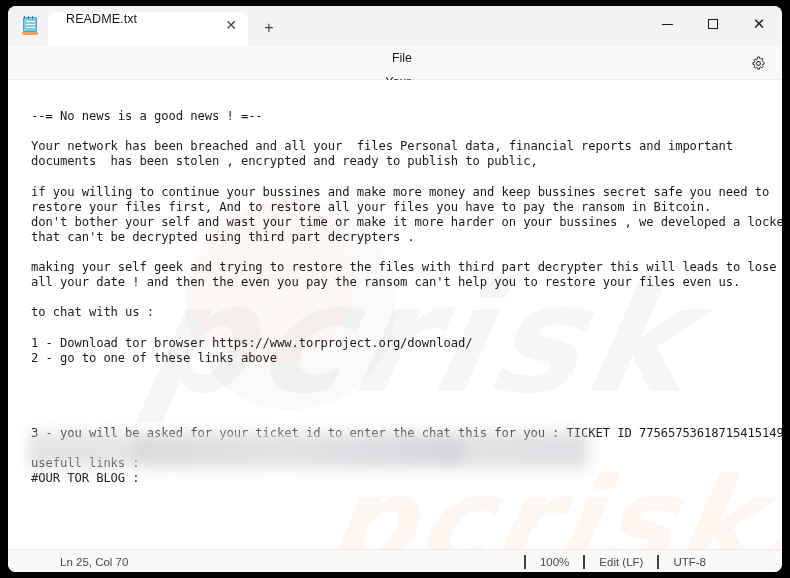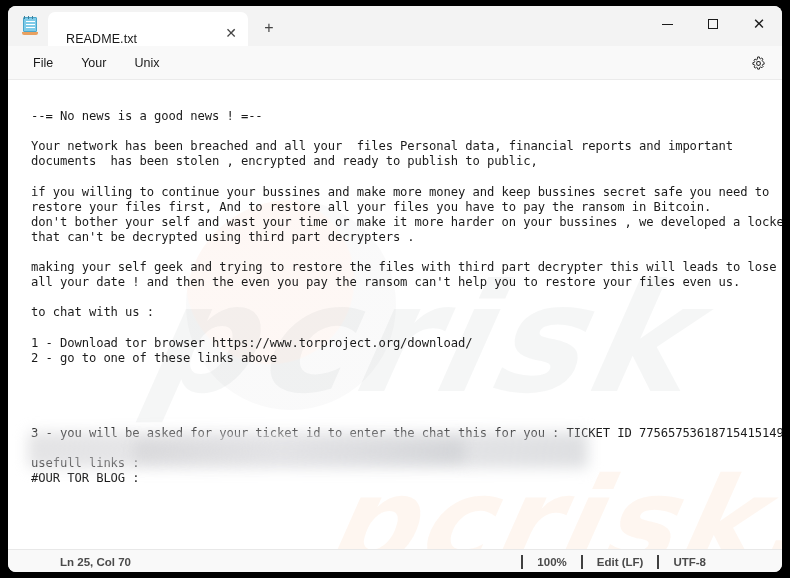--- a/index.html
+++ b/index.html
@@ -70,21 +70,21 @@
     background: #e8a060;
     border-radius: 0 0 2px 2px;
   }
 
   #tab {
     height: 34px;
     min-width: 200px;
     background: #ffffff;
     border-radius: 7px 7px 0 0;
     display: flex;
-    align-items: flex-end;
+    align-items: flex-start;
     padding: 0 4px 0 18px;
     box-sizing: border-box;
     flex: none;
   }
   #tab-title {
     font-size: 12.5px;
     color: #1a1a1a;
     flex: 1;
     white-space: nowrap;
     letter-spacing: 0.1px;
@@ -126,20 +126,21 @@
   .wc-close-glyph { font-size: 15px; line-height: 1; font-family: "DejaVu Sans", sans-serif; }
 
   
   #menubar {
     height: 33px;
     background: #f9f9f9;
     display: flex;
     align-items: center;
     position: relative;
     border-bottom: 1px solid #ebebeb;
+    flex-direction: column;
   }
   .menu-item {
     font-size: 12.5px;
     color: #1a1a1a;
     padding: 5px 11px;
     margin-left: 6px;
     border-radius: 4px;
     cursor: default;
     white-space: nowrap;
   }
@@ -237,21 +238,20 @@
     align-items: center;
     font-size: 11.5px;
     color: #4a4a4a;
   }
   #statusbar .sb-cell {
     display: flex;
     align-items: center;
     height: 14px;
     padding: 0 14px;
     white-space: nowrap;
-    font-weight: bold;
   }
   #sb-pos { margin-left: 38px; flex: none; }
   #sb-spacer { flex: 1; }
   .sb-sep { border-left: 2px solid #404040; }
 </style>
 </head>
 <body>
 
 <div id="window">
 

